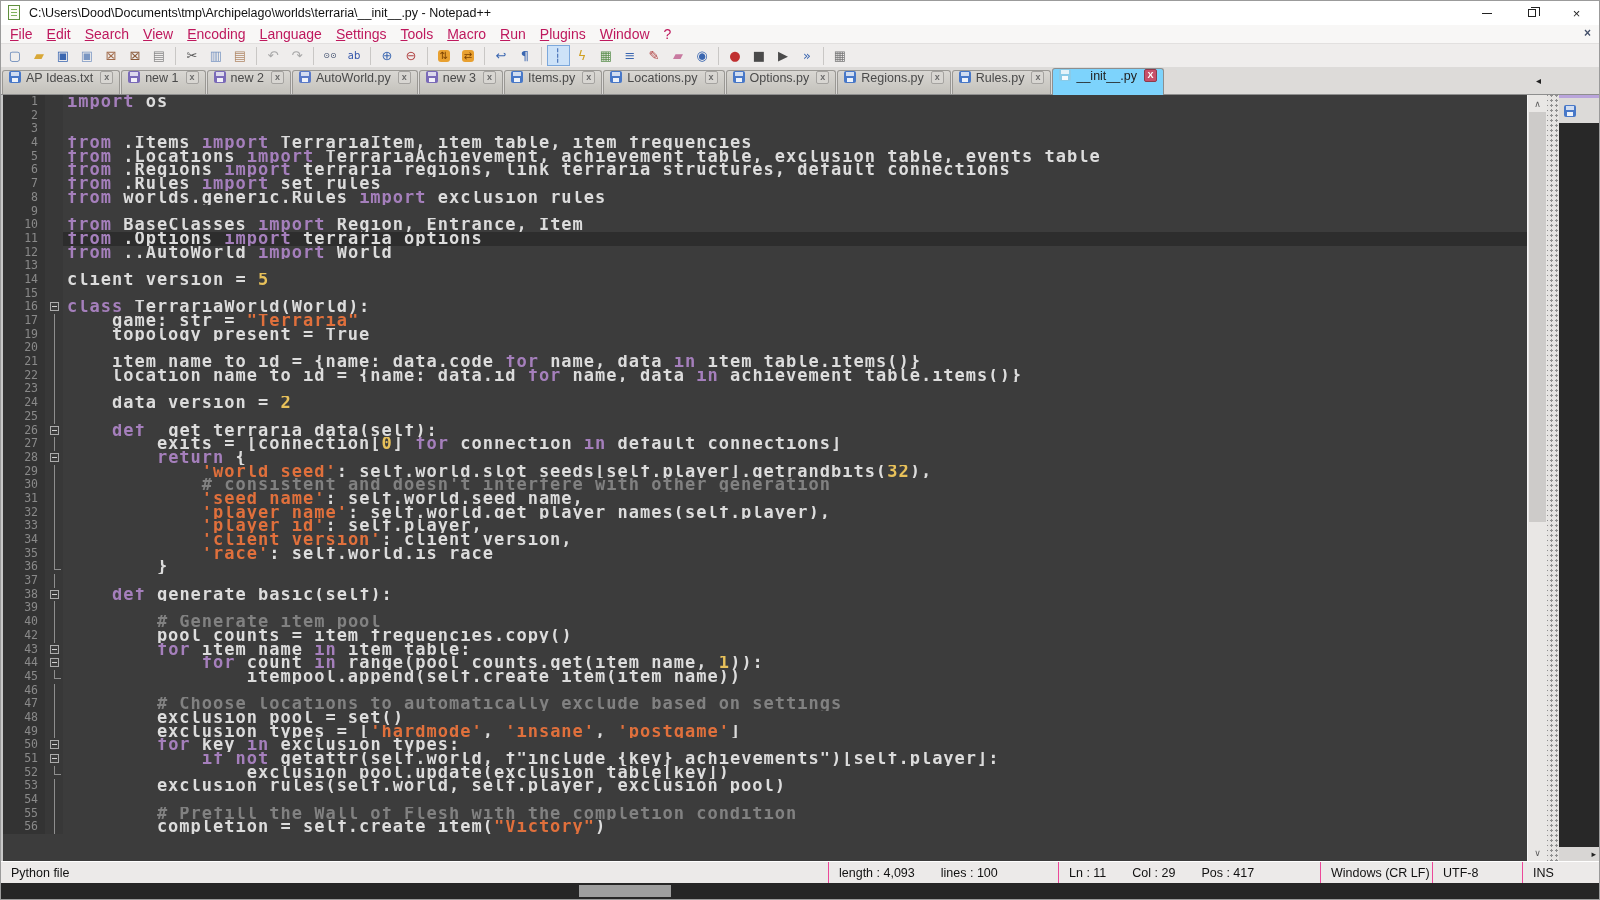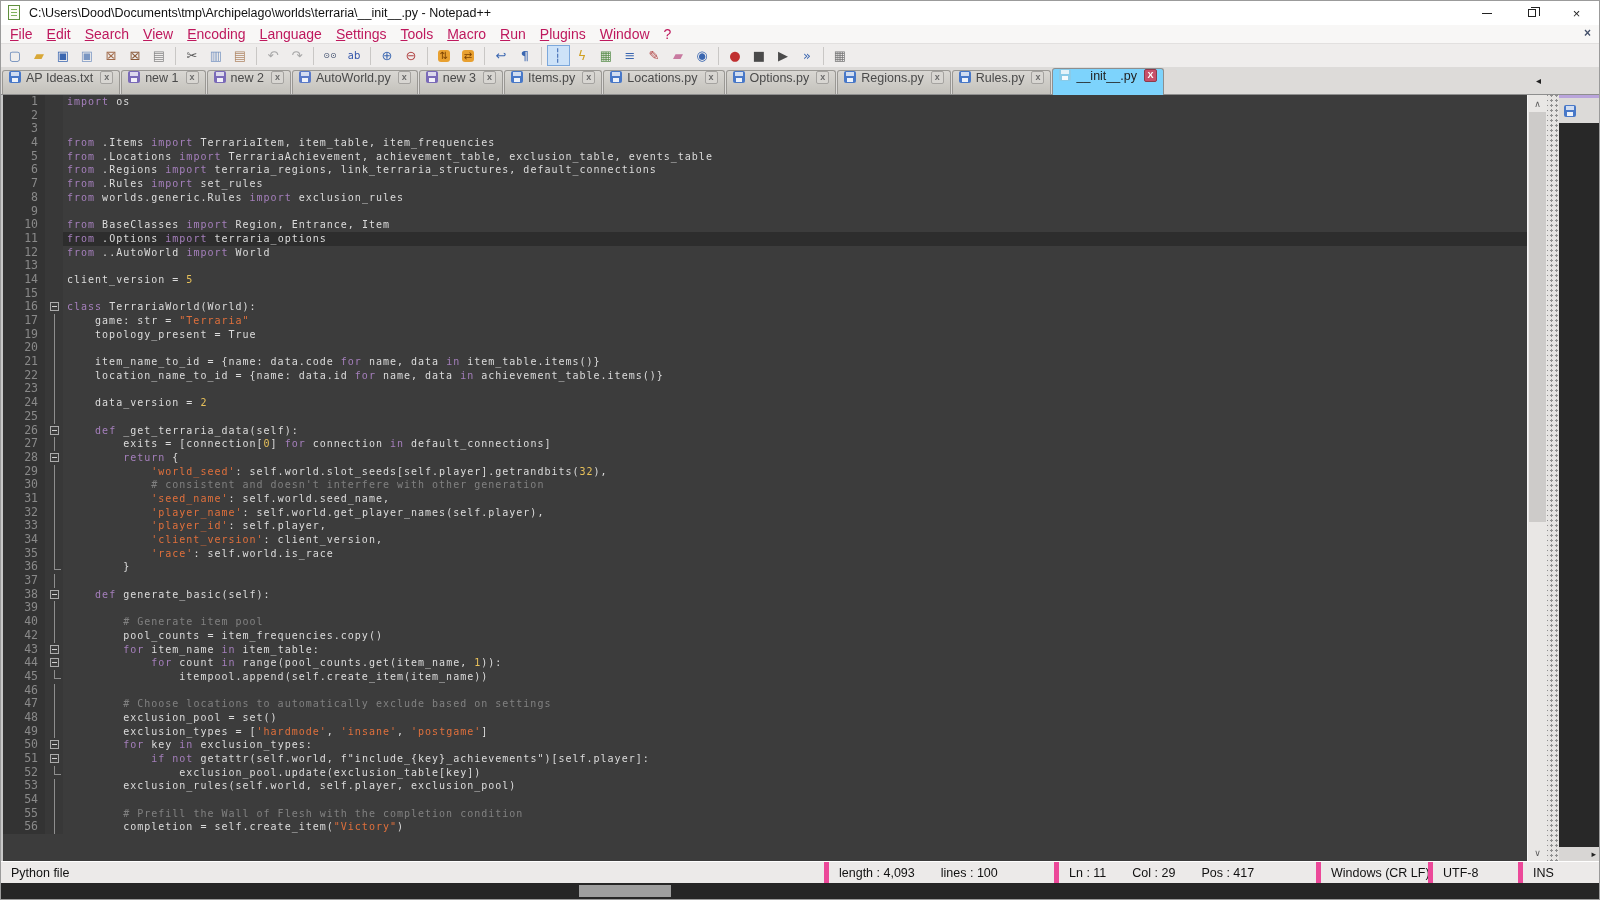--- a/index.html
+++ b/index.html
@@ -47,39 +47,39 @@
   #main{flex:1 1 auto;display:flex;overflow:hidden;background:var(--c-bg);}
   #editor{flex:1 1 auto;display:flex;flex-direction:column;overflow:hidden;border-left:2px solid #C8C8C8;}
   .cl{display:flex;height:13.7px;flex:0 0 auto;font-family:"DejaVu Sans Mono","Liberation Mono",monospace;}
   .cl-num{width:42px;background:#333333;color:var(--c-ln);font-size:11.5px;text-align:right;padding-right:7px;flex:0 0 auto;line-height:13.7px;}
   .cl-fold{width:18px;background:#383838;flex:0 0 auto;display:flex;justify-content:center;}
   .fm-l{width:1px;height:100%;background:#8E8E8E;}
   .fm-e{width:1px;height:60%;background:#8E8E8E;position:relative;}
   .fm-e::after{content:"";position:absolute;top:100%;left:0;width:7px;height:1px;background:#8E8E8E;}
   .fm-m{width:9px;height:9px;border:1px solid #ABABAB;margin-top:2px;position:relative;background:var(--c-bg);}
   .fm-m::after{content:"";position:absolute;left:1px;right:1px;top:3px;height:1px;background:#D0D0D0;}
-  .cl-code{flex:1 1 auto;font-size:10px;line-height:13.7px;letter-spacing:1px;white-space:pre;padding-left:4px;overflow:hidden;}
+  .cl-code{flex:1 1 auto;font-size:17px;line-height:13.7px;letter-spacing:1px;white-space:pre;padding-left:4px;overflow:hidden;font-weight:bold;}
   .cl-code.cur{background:var(--c-cur);}
   .tk-k{color:var(--c-k);} .tk-p{color:var(--c-p);} .tk-s{color:var(--c-s);}
   .tk-n{color:var(--c-n);} .tk-c{color:var(--c-c);}
   
   #vscroll{width:20px;background:#E9E7E5;border-left:1px solid #F5F5F5;flex:0 0 auto;display:flex;flex-direction:column;}
   .vs-arrow{height:17px;display:flex;align-items:center;justify-content:center;font-size:9px;color:#5A5A5A;flex:0 0 auto;}
   #vs-track{flex:1 1 auto;position:relative;}
   #vs-thumb{position:absolute;left:1px;right:1px;top:0;height:56%;background:#CDCBC9;}
   
   #grip{width:12px;flex:0 0 auto;background:#E6E4E2;
         background-image:radial-gradient(#8F8F8F 1px,transparent 1.2px);background-size:5px 5px;background-position:2px 3px;}
   #right-pane{width:40px;flex:0 0 auto;display:flex;flex-direction:column;background:#282828;}
   #rp-tab{height:28px;background:#DCDAD8;border-top:3px solid #B9A4DB;display:flex;align-items:center;padding-left:5px;flex:0 0 auto;}
   #rp-body{flex:1 1 auto;}
   #rp-hscroll{height:14px;background:#D8D6D4;color:#222;font-size:9px;display:flex;align-items:center;justify-content:flex-end;padding-right:3px;flex:0 0 auto;}
   
   #statusbar{height:22px;background:#ECEAE9;border-top:1px solid #FFFFFF;display:flex;align-items:stretch;font-size:12.5px;color:#111;flex:0 0 auto;}
-  .sb-sec{display:flex;align-items:center;padding:0 10px;border-right:5px solid #ec4899;white-space:nowrap;overflow:hidden;}
+  .sb-sec{display:flex;align-items:center;padding:0 10px;border-right:1px solid #ec4899;white-space:nowrap;overflow:hidden;}
   .sb-sec span{margin-right:26px;}
   #sb-doctype{flex:1 1 auto;}
   #sb-length{width:230px;flex:0 0 auto;}
   #sb-pos{width:262px;flex:0 0 auto;}
   #sb-eol{width:112px;flex:0 0 auto;}
   #sb-enc{width:90px;flex:0 0 auto;}
   #sb-ins{width:76px;flex:0 0 auto;border-right:none;}
   
   #bottom-strip{height:16px;background:#262626;position:relative;flex:0 0 auto;}
   #bottom-strip-thumb{position:absolute;left:578px;top:2px;width:92px;height:12px;background:#9E9E9E;}

